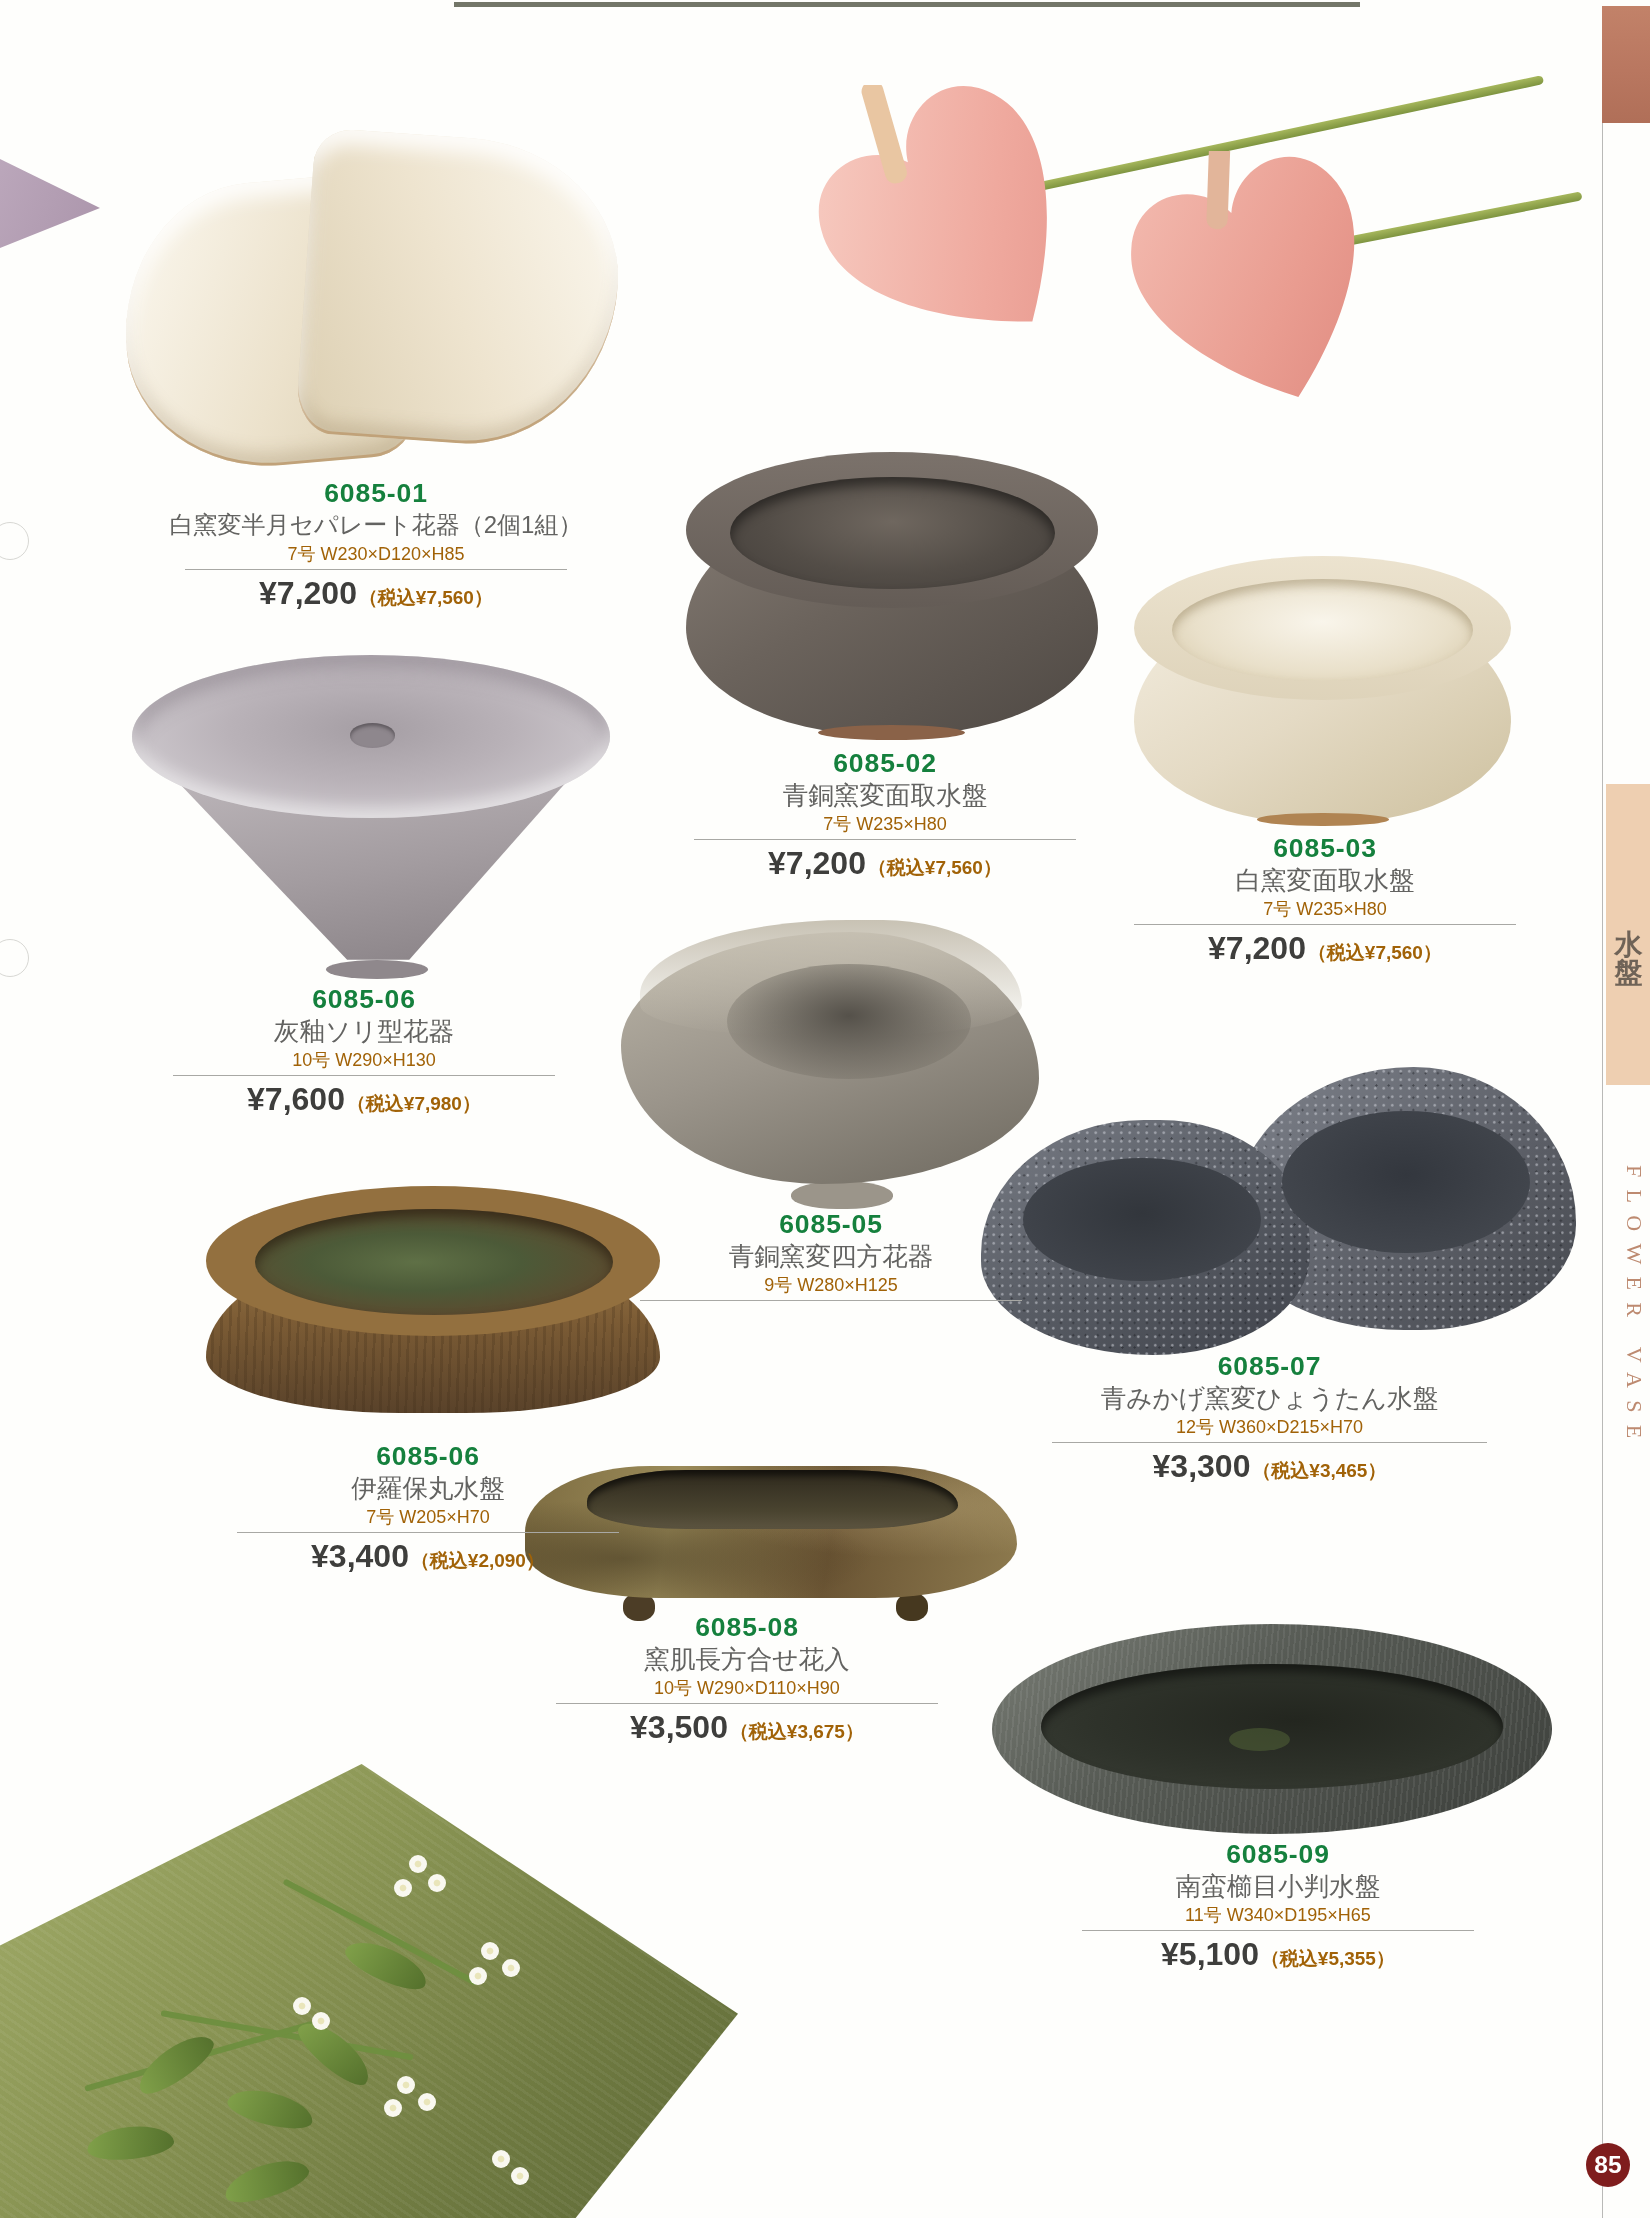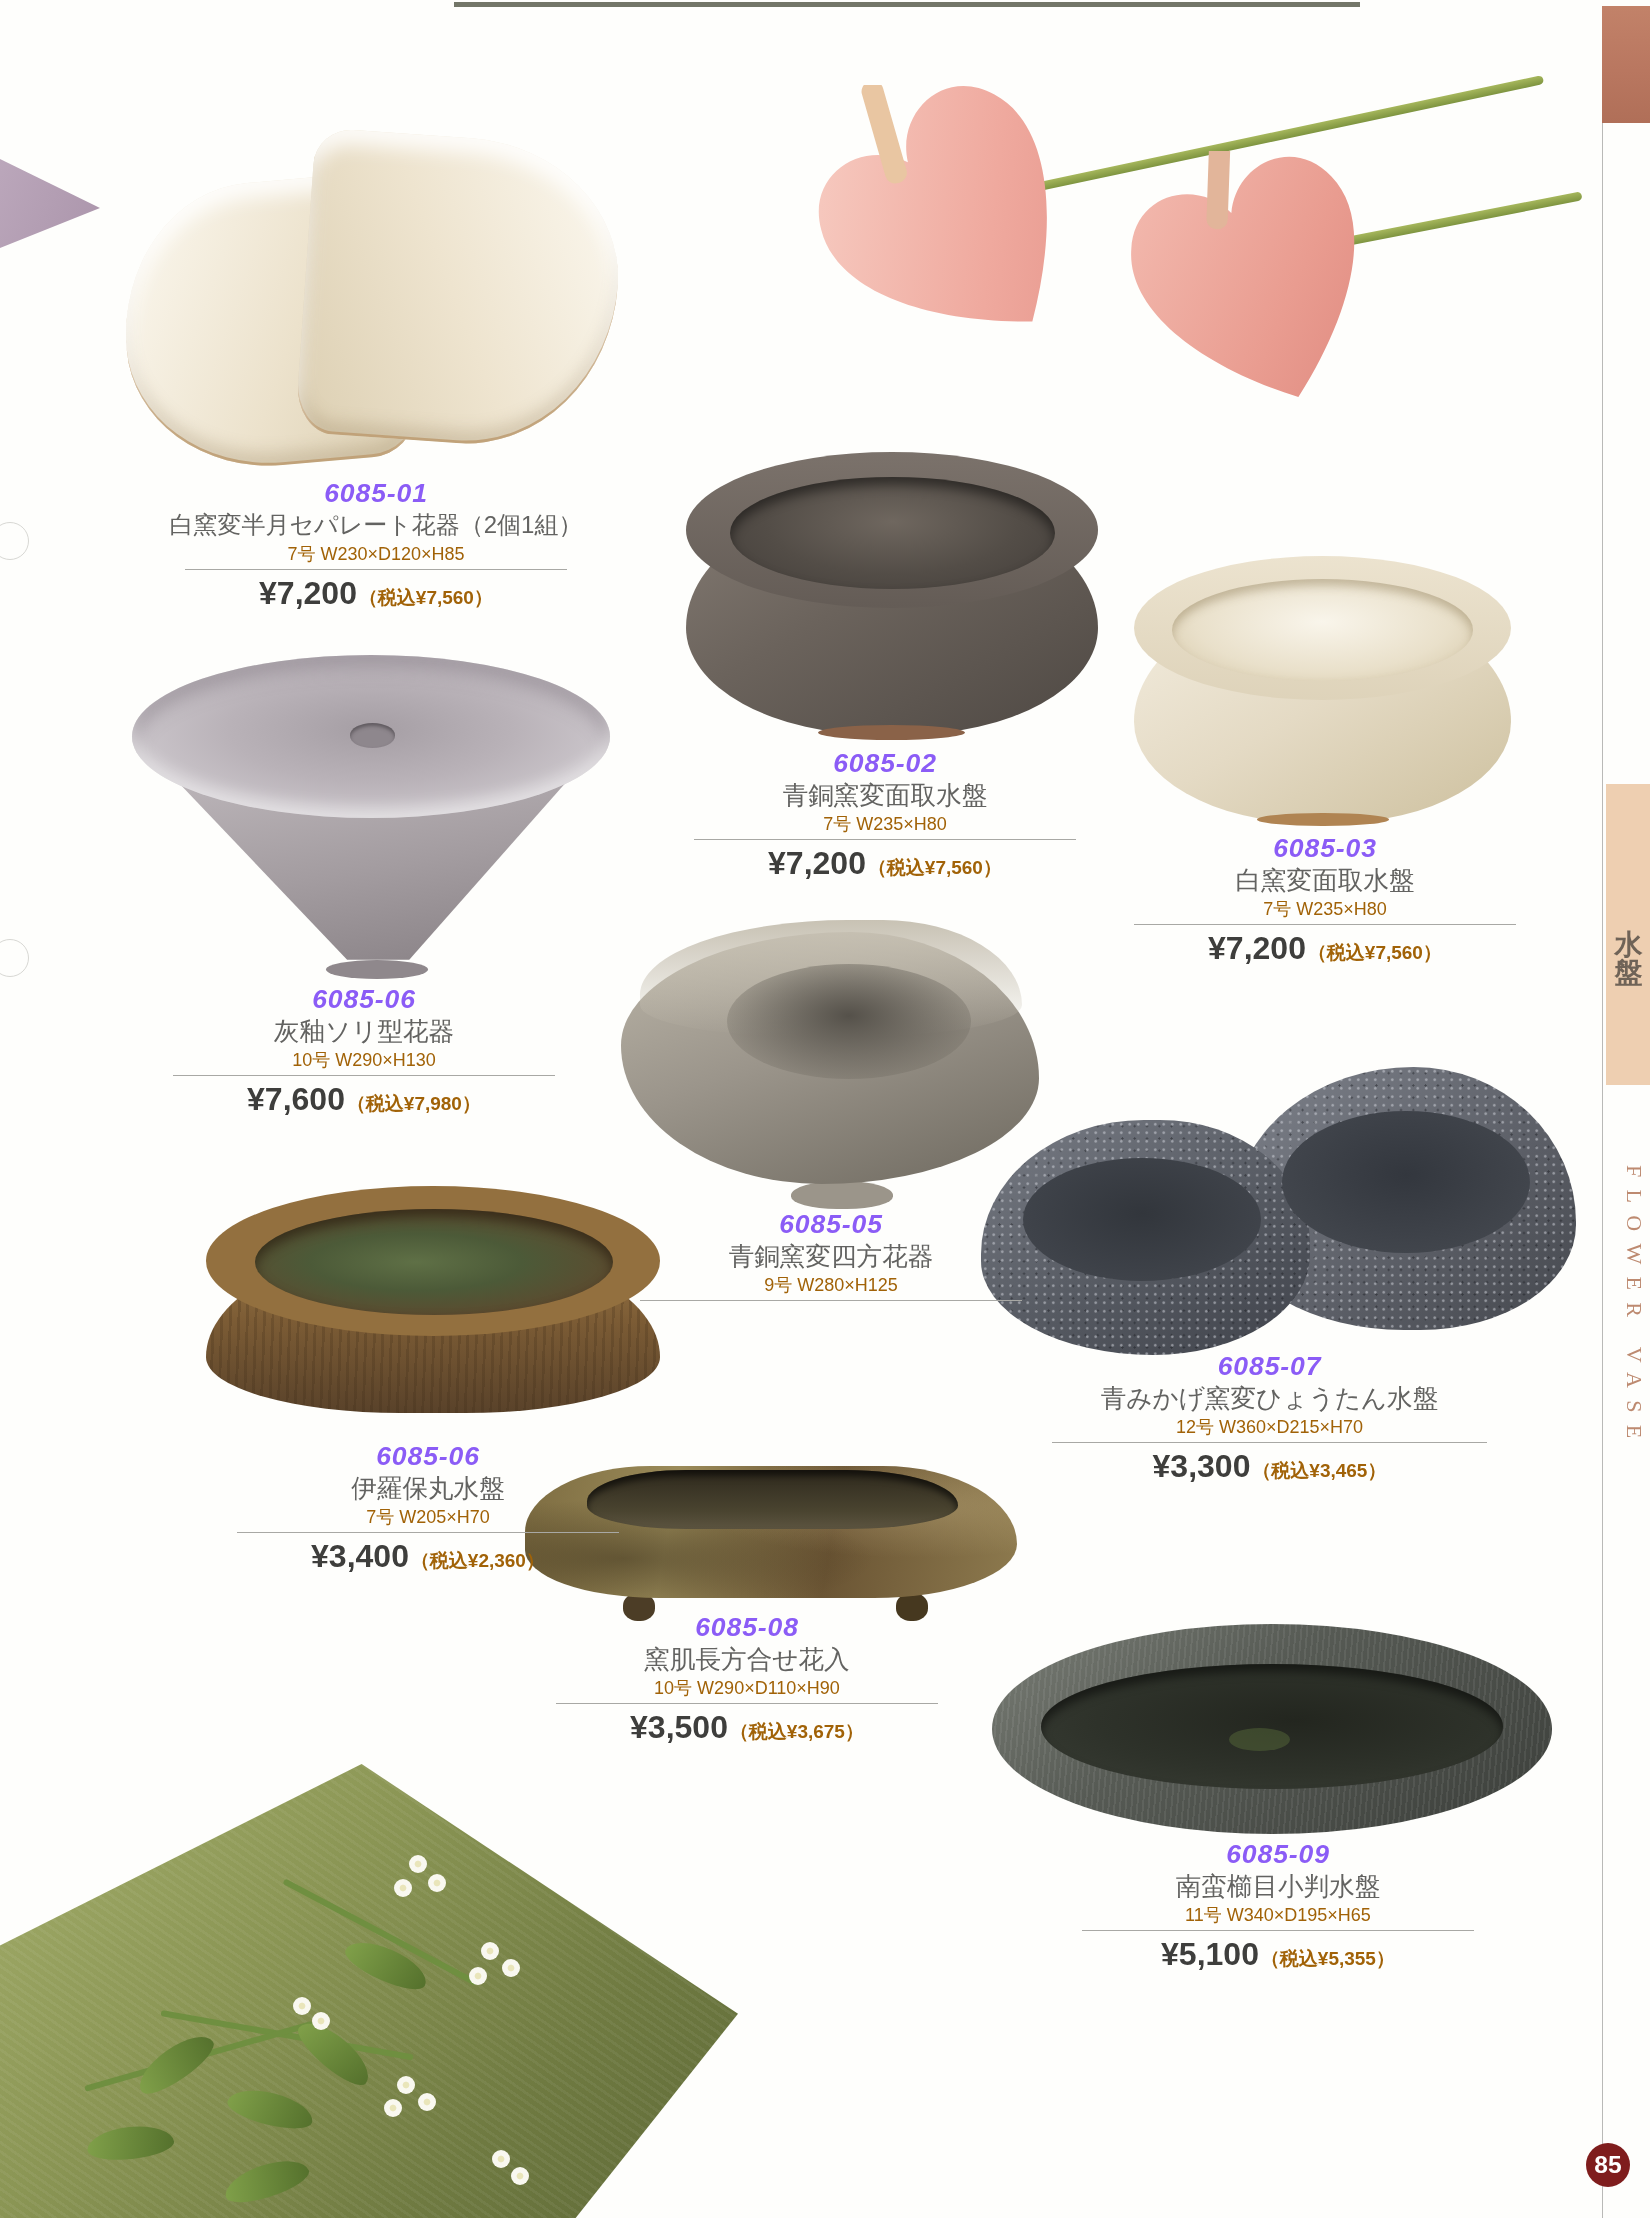--- a/index.html
+++ b/index.html
@@ -19,21 +19,21 @@
   .page-badge{position:absolute;left:1586px;top:2143px;width:44px;height:44px;border-radius:50%;
        background:#7f1d1d;display:flex;align-items:center;justify-content:center;}
   .page-badge span{color:#fff;font-size:24.6px;font-weight:600;}
   .pennant{position:absolute;left:0;top:159px;width:100px;height:89px;
        background:linear-gradient(115deg,#bba7bb,#ab95ab);
        clip-path:polygon(0 0,100% 55%,0 100%);}
   .punch{position:absolute;width:36px;height:36px;border-radius:50%;border:1.9px solid #d8d8d4;
        background:transparent;}
   
   .card{position:absolute;text-align:center;}
-  .code{font-size:26.5px;font-weight:bold;color:#8b5cf6;letter-spacing:0.9px;line-height:30px;font-style:italic;}
+  .code{font-size:26.5px;font-weight:bold;color:#15803d;letter-spacing:0.9px;line-height:30px;}
   .name{font-size:25.6px;color:#636361;line-height:34px;white-space:nowrap;}
   .name.tight{font-size:24px;}
   .size{font-size:18px;color:#a16207;line-height:24px;}
   .rule{height:0.9px;background:#a8a8a4;margin:2.8px auto 1.9px auto;width:92%;}
   .price-row{line-height:42px;white-space:nowrap;}
   .price{font-size:32px;font-weight:bold;color:#3e3e3c;}
   .tax{font-size:19px;font-weight:700;color:#a16207;margin-left:1.9px;}
   
   .photo{position:absolute;}
   .photo *{position:absolute;}
@@ -306,21 +306,21 @@
     <div class="name">青銅窯変四方花器</div>
     <div class="size">9号 W280×H125</div>
     <div class="rule"></div>
   </div>
 
   <div class="card" style="left:220px;top:1441px;width:416px;">
     <div class="code">6085-06</div>
     <div class="name">伊羅保丸水盤</div>
     <div class="size">7号 W205×H70</div>
     <div class="rule"></div>
-    <div class="price-row"><span class="price">¥3,400</span><span class="tax">（税込¥2,360）</span></div>
+    <div class="price-row"><span class="price">¥3,400</span><span class="tax">（税込¥2,090）</span></div>
   </div>
 
   <div class="card" style="left:1033px;top:1351px;width:473px;">
     <div class="code">6085-07</div>
     <div class="name">青みかげ窯変ひょうたん水盤</div>
     <div class="size">12号 W360×D215×H70</div>
     <div class="rule"></div>
     <div class="price-row"><span class="price">¥3,300</span><span class="tax">（税込¥3,465）</span></div>
   </div>
 

